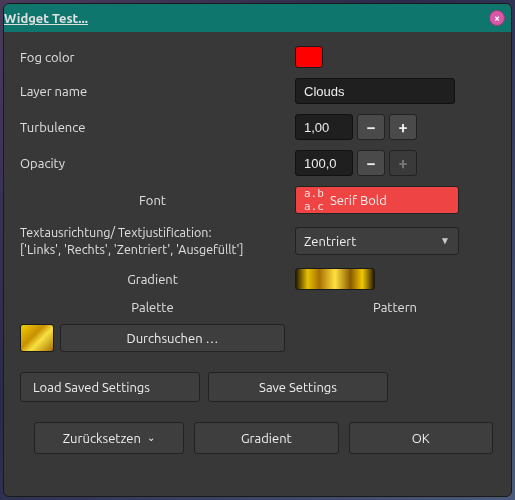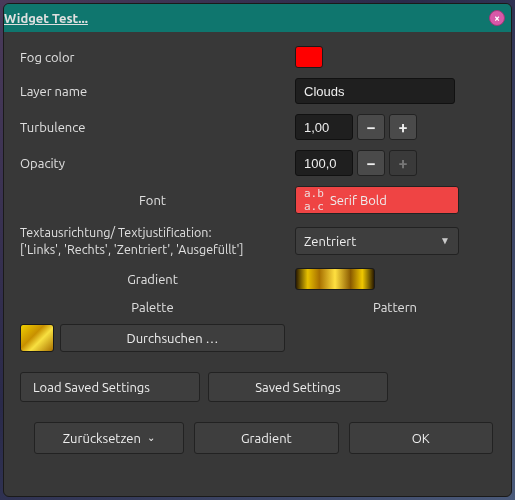--- a/index.html
+++ b/index.html
@@ -246,21 +246,21 @@
       <div class="browse-btn">
         <span>Durchsuchen …</span>
       </div>
     </div>
 
     <div class="full-row settings-row">
       <div class="btn">
         <span>Load Saved Settings</span>
       </div>
       <div class="btn">
-        <span>Saved Settings</span>
+        <span>Save Settings</span>
       </div>
     </div>
 
   </div>
 
   <div class="footer">
     <div class="btn reset">
       <span>Zurücksetzen</span>
       <span class="chev">⌄</span>
     </div>

